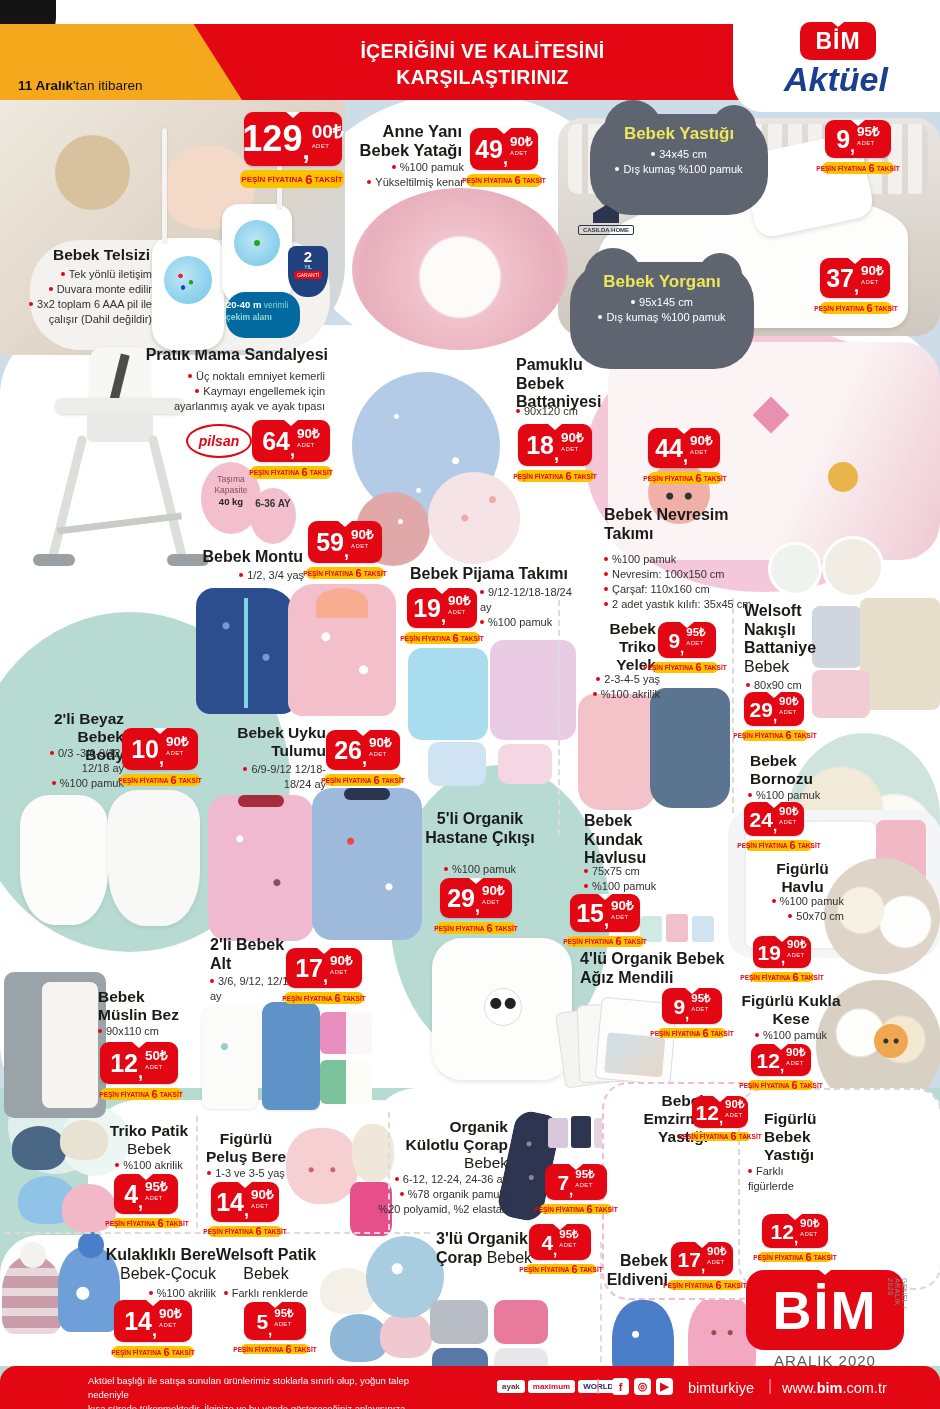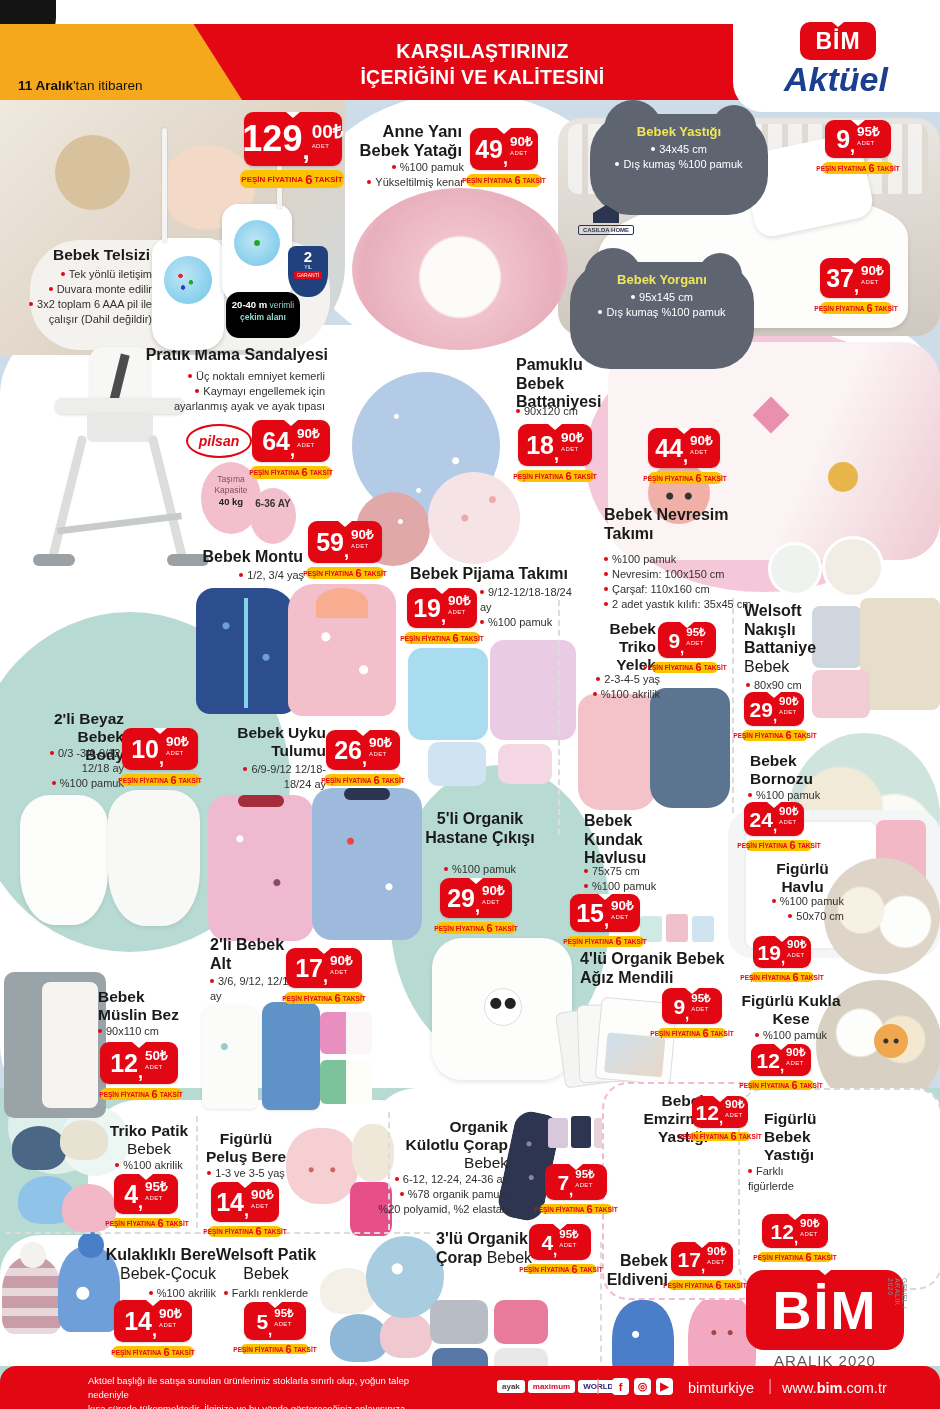--- a/index.html
+++ b/index.html
@@ -28,21 +28,21 @@
   .m .pi{font-size:25px}.m .pc{font-size:18px}.m .pd,.m .cur{font-size:13.5px}
   .s .pi{font-size:21px}.s .pc{font-size:15px}.s .pd,.s .cur{font-size:11.5px}
   
   .tk{position:absolute;background:#fdc300;border-radius:7px;color:#e30613;font-weight:700;display:flex;align-items:center;justify-content:center;gap:2px;white-space:nowrap;font-size:6.5px;z-index:6}
   .tk .tn{font-size:11px;line-height:1}
   .tk.w{font-size:8px}.tk.w .tn{font-size:13px}
   
   .gcloud{position:absolute;background:#5e6470;border-radius:40px;text-align:center;padding-top:11px;z-index:5}
   .gcloud::before,.gcloud::after{content:"";position:absolute;background:#5e6470;border-radius:50%;width:58px;height:58px;top:-14px;left:14px;z-index:-1}
   .gcloud::after{left:auto;right:12px;top:-9px;width:44px;height:44px}
-  .gc-t{color:#efe75a;font-weight:700;font-size:13px;line-height:1.1}
+  .gc-t{color:#efe75a;font-weight:700;font-size:17px;line-height:1.1}
   .gcloud .bl{position:static;color:#fff;margin-top:3px;font-size:11px}
   .gcloud .bl li::before{background:#fff}
   
   .hbar{position:absolute;left:0;top:24px;width:940px;height:76px;background:#e30613;z-index:10}
   .blkcorner{position:absolute;left:0;top:0;width:56px;height:42px;background:#141414;border-radius:0 0 24px 0;z-index:10}
   .cuma-tab{position:absolute;left:0;top:24px;width:242px;height:76px;background:#f5a81c;clip-path:polygon(0 0,80% 0,100% 100%,0 100%);z-index:11}
   .cuma{position:absolute;left:16px;top:28px;font-size:43px;font-weight:800;letter-spacing:2px;color:#121212;z-index:12}
   .cuma-sub{position:absolute;left:18px;top:78px;font-size:13.5px;color:#121212;z-index:12}
   .slogan{position:absolute;left:245px;top:38px;width:475px;text-align:center;color:#fff;font-weight:700;font-size:19.5px;line-height:1.35;letter-spacing:.3px;z-index:12}
   .wbox{position:absolute;left:733px;top:0px;width:207px;height:112px;background:#fff;border-radius:0 0 0 30px;z-index:11}
@@ -223,22 +223,22 @@
   <div class="wvh" style="left:5px;top:1232px;width:425px"></div>
   <div class="wavybox" style="left:602px;top:1082px;width:160px;height:214px"></div>
   <div class="graybox" style="left:738px;top:1088px;width:200px;height:198px"></div>
 
   <div style="position:absolute;left:0;top:0;width:940px;height:24px;background:#fff;z-index:9"></div>
   <div class="blkcorner"></div>
   <div class="hbar"></div>
   <div class="cuma-tab"></div>
   <div class="cuma-sub"><b>11 Aralık</b><span>'tan itibaren</span></div>
   <div class="slogan">
+    <div>İÇERİĞİNİ VE KALİTESİNİ</div>
     <div>KARŞILAŞTIRINIZ</div>
-    <div>İÇERİĞİNİ VE KALİTESİNİ</div>
   </div>
   <div class="wbox"></div>
   <div class="bimlogo" style="left:800px;top:22px;width:76px;height:38px;border-radius:10px;font-size:23px;letter-spacing:1px">
       <span>BİM</span>
     </div>
   <div class="aktuel">Aktüel</div>
 
   <div class="nm tr" style="left:28px;top:246px;width:122px"><span>Bebek Telsizi</span> <span class="n2"></span></div>
   <ul class="bl tr" style="left:0;top:267px;width:152px">
       <li>Tek yönlü iletişim</li>
@@ -259,21 +259,21 @@
   <div class="tk w" style="left:240px;top:170px;width:104px;height:18px">
       <span>PEŞİN FİYATINA</span>
       <span class="tn">6</span>
       <span>TAKSİT</span>
     </div>
   <div style="position:absolute;left:288px;top:246px;width:40px;height:48px;background:#20407e;border-radius:8px 8px 45% 45%;z-index:6;display:flex;flex-direction:column;align-items:center;color:#fff;padding-top:3px">
     <span style="font-size:15px;font-weight:800;line-height:1">2</span>
     <span style="font-size:5px">YIL</span>
     <span style="font-size:5px;background:#e30613;padding:1px 3px;border-radius:2px;margin-top:1px">GARANTİ</span>
   </div>
-  <div style="position:absolute;left:226px;top:292px;width:74px;height:40px;background:#000000;border-radius:13px;z-index:6;color:#8fd8cc;font-size:8.5px;text-align:center;padding-top:6px;line-height:1.4">
+  <div style="position:absolute;left:226px;top:292px;width:74px;height:40px;background:#0369a1;border-radius:19px;z-index:6;color:#8fd8cc;font-size:8.5px;text-align:left;padding-top:6px;line-height:1.4">
     <b style="color:#fff;font-size:9.5px">20-40 m</b> <span>verimli</span><br><b>çekim alanı</b>
   </div>
 
   <div class="nm tr" style="left:350px;top:122px;width:112px;font-size:16.5px"><span>Anne Yanı Bebek Yatağı</span></div>
   <ul class="bl tr" style="left:346px;top:160px;width:118px">
       <li>%100 pamuk</li>
       <li>Yükseltilmiş kenar</li>
     </ul>
   <div class="pr m" style="left:470px;top:128px;width:68px;height:42px">
       <span class="pi">49</span>

